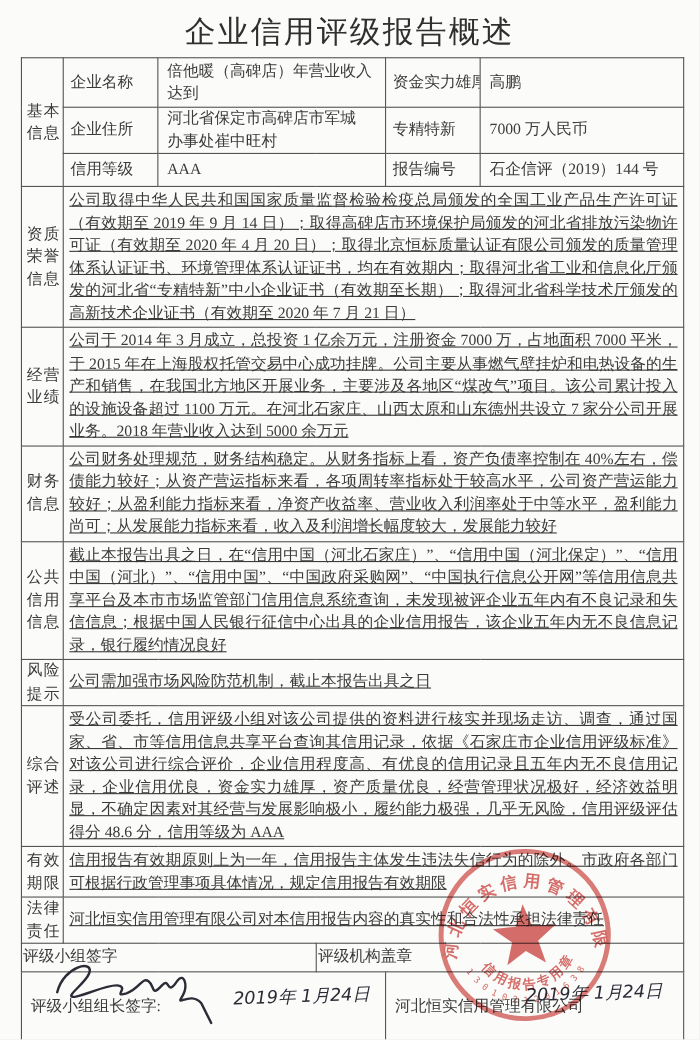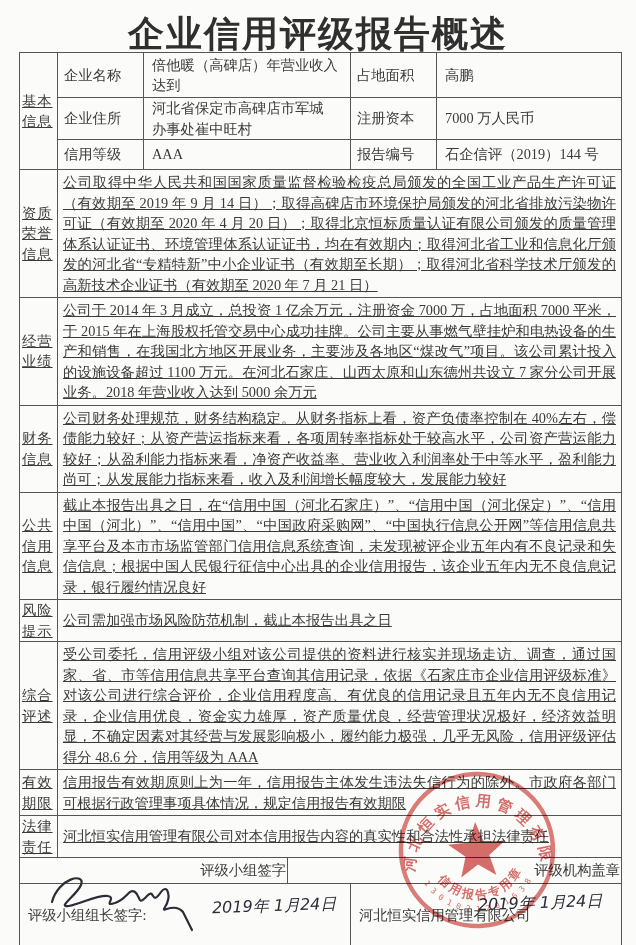--- a/index.html
+++ b/index.html
@@ -5,42 +5,42 @@
   html,body{margin:0;padding:0;}
   body{background:#e8e8e8;}
   #page{
     position:relative; width:636px; height:945px; margin:0 auto;
     background:#fbfbf9; overflow:hidden;
     font-family:"Liberation Serif","DejaVu Serif",serif;
     color:#3b3b3b;
   }
   #doc-title{
     position:absolute; top:10px; left:0; width:100%;
-    text-align:center; font-size:36px; font-weight:700;
+    text-align:center; font-size:28px; font-weight:400;
     letter-spacing:2px; color:#2f2f2f;
   }
   table.report{
     position:absolute; top:52px; left:19px;
     width:602px; border-collapse:collapse; table-layout:fixed;
   }
   table.report td{
     border:1px solid #555; vertical-align:middle;
     font-size:14.3px; line-height:20.5px; overflow:hidden;
   }
   td.lbl{
-    text-align:left; white-space:pre-line; padding:0 2px;
-    font-size:14.6px; letter-spacing:1px;text-decoration:underline;
+    text-align:right; white-space:pre-line; padding:0 2px;
+    font-size:14.6px; letter-spacing:1px;
   }
   td.fld{ text-align:left; padding:2px 6px; white-space:nowrap; }
   td.val{ padding:0 8px; }
   td.val.pre{ white-space:pre-line; }
   td.content{
     padding:2px 5px; text-align:justify; text-justify:inter-ideograph;text-decoration:underline;
   }
-  td.sig-head{ text-align:right; font-size:14.6px; }
+  td.sig-head{ text-align:left; font-size:14.6px; }
   td.sig-cell{ vertical-align:top; padding:4px 8px; position:relative; }
   .hand{
     font-family:"DejaVu Sans",sans-serif; font-style:italic;
     font-size:16px; color:#2c2c38; white-space:nowrap;
   }
   #team-date{ position:absolute; left:212px; top:896px; transform:rotate(-2deg); }
   #agency-date{ position:absolute; left:478px; top:893px; transform:rotate(-2deg); }
   #leader-signature{ position:absolute; left:42px; top:866px; }
   #seal{ position:absolute; left:392px; top:765px; width:170px; height:170px;
          mix-blend-mode:multiply; transform:rotate(-4deg); }
@@ -60,28 +60,28 @@
       <col style="width:63px">
         <col style="width:86px">
         <col style="width:185px">
     </colgroup>
     <tbody>
       <tr style="height:45px">
         <td class="lbl" rowspan="3">基本
 信息</td>
         <td class="fld">企业名称</td>
         <td class="val" colspan="2">倍他暖（高碑店）年营业收入达到</td>
-        <td class="fld">占地面积</td>
+        <td class="fld">资金实力雄厚</td>
         <td class="val">高鹏</td>
       </tr>
       <tr style="height:41px">
         <td class="fld">企业住所</td>
         <td class="val pre" colspan="2">河北省保定市高碑店市军城
 办事处崔中旺村</td>
-        <td class="fld">注册资本</td>
+        <td class="fld">专精特新</td>
         <td class="val">7000 万人民币</td>
       </tr>
       <tr style="height:30px">
         <td class="fld">信用等级</td>
         <td class="val" colspan="2">AAA</td>
         <td class="fld">报告编号</td>
         <td class="val">石企信评（2019）144 号</td>
       </tr>
 
       <tr style="height:124px">

